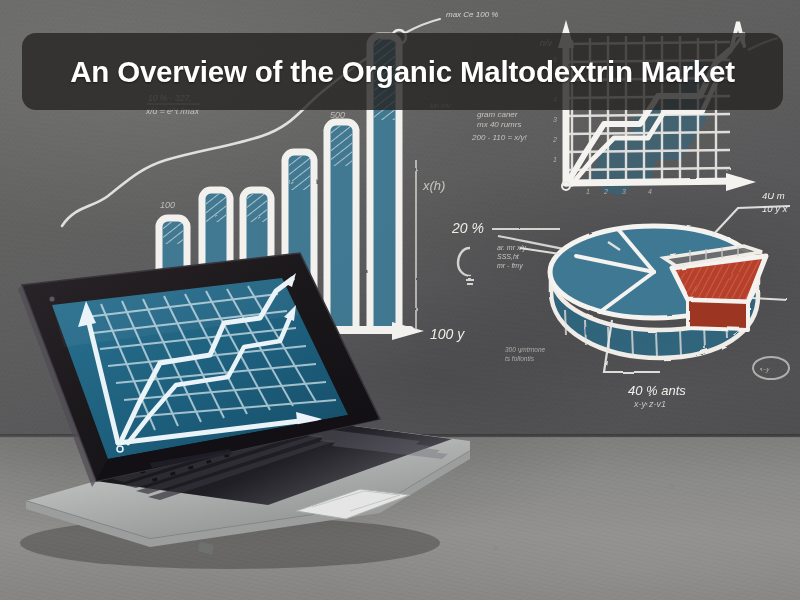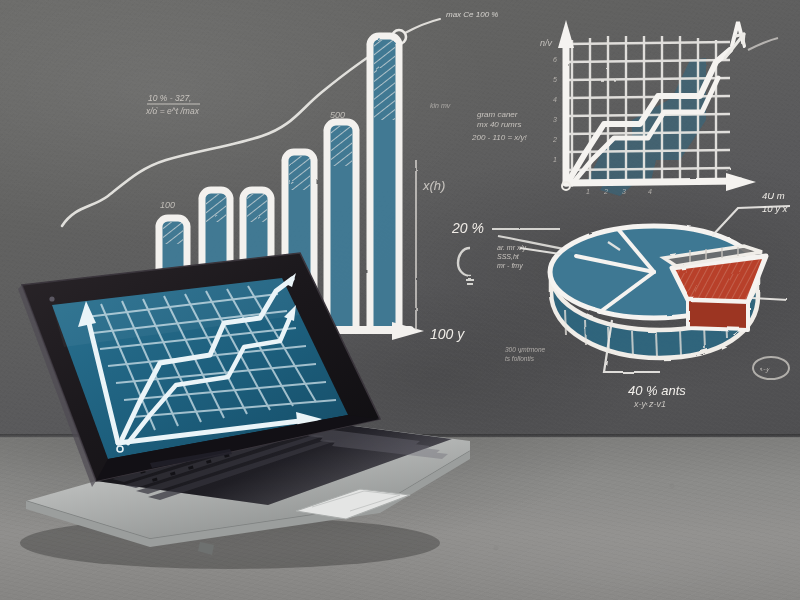--- a/index.html
+++ b/index.html
@@ -288,20 +288,23 @@
       <text x="762" y="212" fill="#efece7" font-size="9.5" font-style="italic">10 y x</text>
       <text x="628" y="395" fill="#f2efeb" font-size="13" font-style="italic">40 % ants</text>
       <text x="634" y="407" fill="#dcd8d2" font-size="9" font-style="italic" opacity=".85">x-y-z-v1</text>
       <g opacity=".7">
         <ellipse cx="771" cy="368" rx="18" ry="11" fill="none" stroke="#dbd7d1" stroke-width="2"></ellipse>
         <text x="760" y="372" fill="#dbd7d1" font-size="8" font-style="italic">x-y</text>
       </g>
     </g>
   </svg>
 
+  <div class="banner">
+    <div class="banner-title">An Overview of the Organic Maltodextrin Market</div>
+  </div>
 
   <svg class="laptop" viewBox="0 0 470 330">
     <defs>
       <linearGradient id="scr" x1="0" y1="0" x2="1" y2="1">
         <stop offset="0" stop-color="#2b7291"></stop>
           <stop offset="55%" stop-color="#1d5f7d"></stop>
         <stop offset="100%" stop-color="#154c66"></stop>
       </linearGradient>
       <linearGradient id="lidg" x1="0" y1="0" x2="1" y2="1">
         <stop offset="0" stop-color="#2a2529"></stop>

